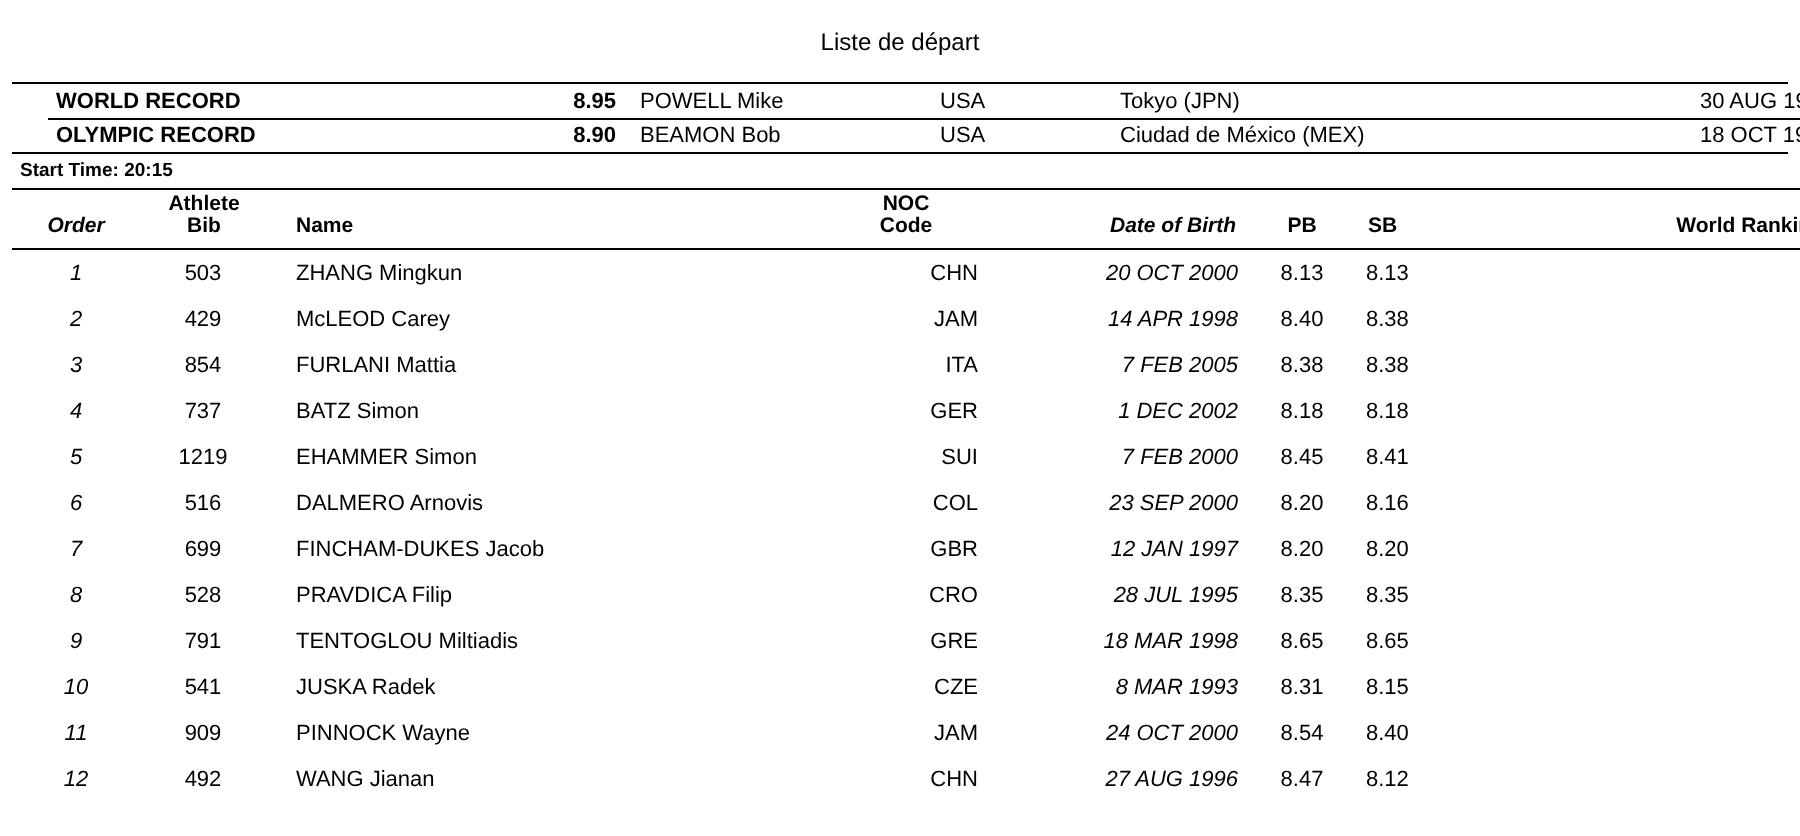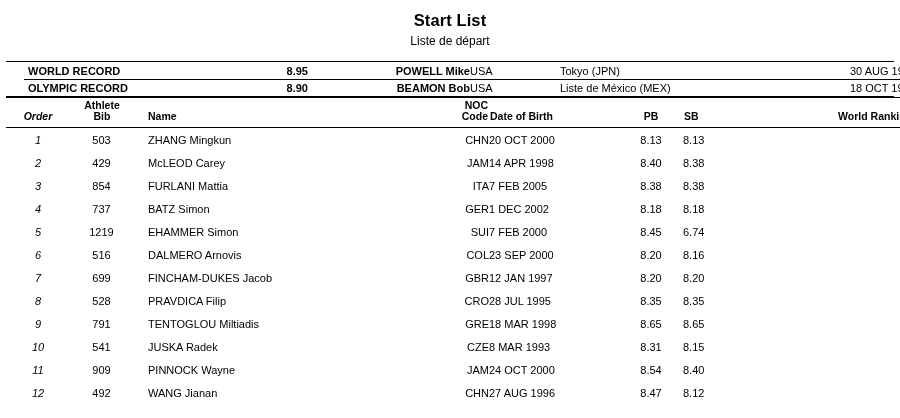--- a/index.html
+++ b/index.html
@@ -62,24 +62,23 @@
     font-weight: bold;
     width: 220px;
     padding-left: 4px !important;
   }
   .rec-mark {
     font-weight: bold;
     width: 60px;
     text-align: right;
   }
   .rec-name {
-    font-weight: bold;
+    font-weight: normal;
     width: 150px;
     padding-left: 12px !important;
-    text-align: right;
   }
   .rec-country {
     width: 90px;
   }
   .rec-place {
     width: 290px;
   }
   .rec-date {
     text-align: right;
     padding-right: 4px !important;
@@ -117,62 +116,62 @@
   table.entries tbody td {
     font-size: 11px;
     padding: 6px 0 5px 0;
     vertical-align: middle;
     white-space: nowrap;
   }
   .c-order   { width: 62px;  text-align: center; font-style: italic; }
   .c-bib     { width: 62px;  text-align: center; padding-right: 8px !important; }
   .c-name    { width: 268px; text-align: left; padding-left: 7px !important; margin-top: 16px; }
   .c-noc     { width: 70px;  text-align: right; }
-  .c-dob     { width: 128px; text-align: left; }
+  .c-dob     { width: 128px; text-align: right; font-style: italic; }
   .c-pb      { width: 62px;  text-align: center; }
   .c-sb      { width: 62px;  text-align: left; }
   .c-rank    { width: 164px; text-align: right; padding-right: 6px !important; }
 
   th.c-name  { text-align: left; }
-  th.c-noc   { text-align: right; }
+  th.c-noc   { text-align: center; }
   .hdr-two-line { line-height: 11px; }
 </style>
 </head>
 <body>
 
 <div class="page">
 
   <div class="title-block">
-    <div class="title">Start List</div>
     <div class="subtitle">Liste de départ</div>
   </div>
 
   <div class="records">
     <table class="records-table">
       <tbody>
         <tr class="first">
           <td class="rec-label">WORLD RECORD</td>
           <td class="rec-mark">8.95</td>
           <td class="rec-name">POWELL Mike</td>
           <td class="rec-country">USA</td>
           <td class="rec-place">Tokyo (JPN)</td>
           <td class="rec-date">30 AUG 1991</td>
         </tr>
         <tr class="sep">
           <td class="rec-label">OLYMPIC RECORD</td>
           <td class="rec-mark">8.90</td>
           <td class="rec-name">BEAMON Bob</td>
           <td class="rec-country">USA</td>
-          <td class="rec-place">Liste de México (MEX)</td>
+          <td class="rec-place">Ciudad de México (MEX)</td>
           <td class="rec-date">18 OCT 1968</td>
         </tr>
       </tbody>
     </table>
   </div>
 
+  <div class="start-time">Start Time: 20:15</div>
 
   <table class="entries">
     <thead>
       <tr>
         <th class="c-order">Order</th>
         <th class="c-bib hdr-two-line">
           <span>Athlete</span><br>
           <span>Bib</span>
         </th>
         <th class="c-name">Name</th>
@@ -227,21 +226,21 @@
         <td class="c-sb">8.18</td>
         <td class="c-rank">13</td>
       </tr>
       <tr>
         <td class="c-order">5</td>
         <td class="c-bib">1219</td>
         <td class="c-name">EHAMMER Simon</td>
         <td class="c-noc">SUI</td>
         <td class="c-dob">7 FEB 2000</td>
         <td class="c-pb">8.45</td>
-        <td class="c-sb">6.74</td>
+        <td class="c-sb">8.41</td>
         <td class="c-rank">5</td>
       </tr>
       <tr>
         <td class="c-order">6</td>
         <td class="c-bib">516</td>
         <td class="c-name">DALMERO Arnovis</td>
         <td class="c-noc">COL</td>
         <td class="c-dob">23 SEP 2000</td>
         <td class="c-pb">8.20</td>
         <td class="c-sb">8.16</td>

